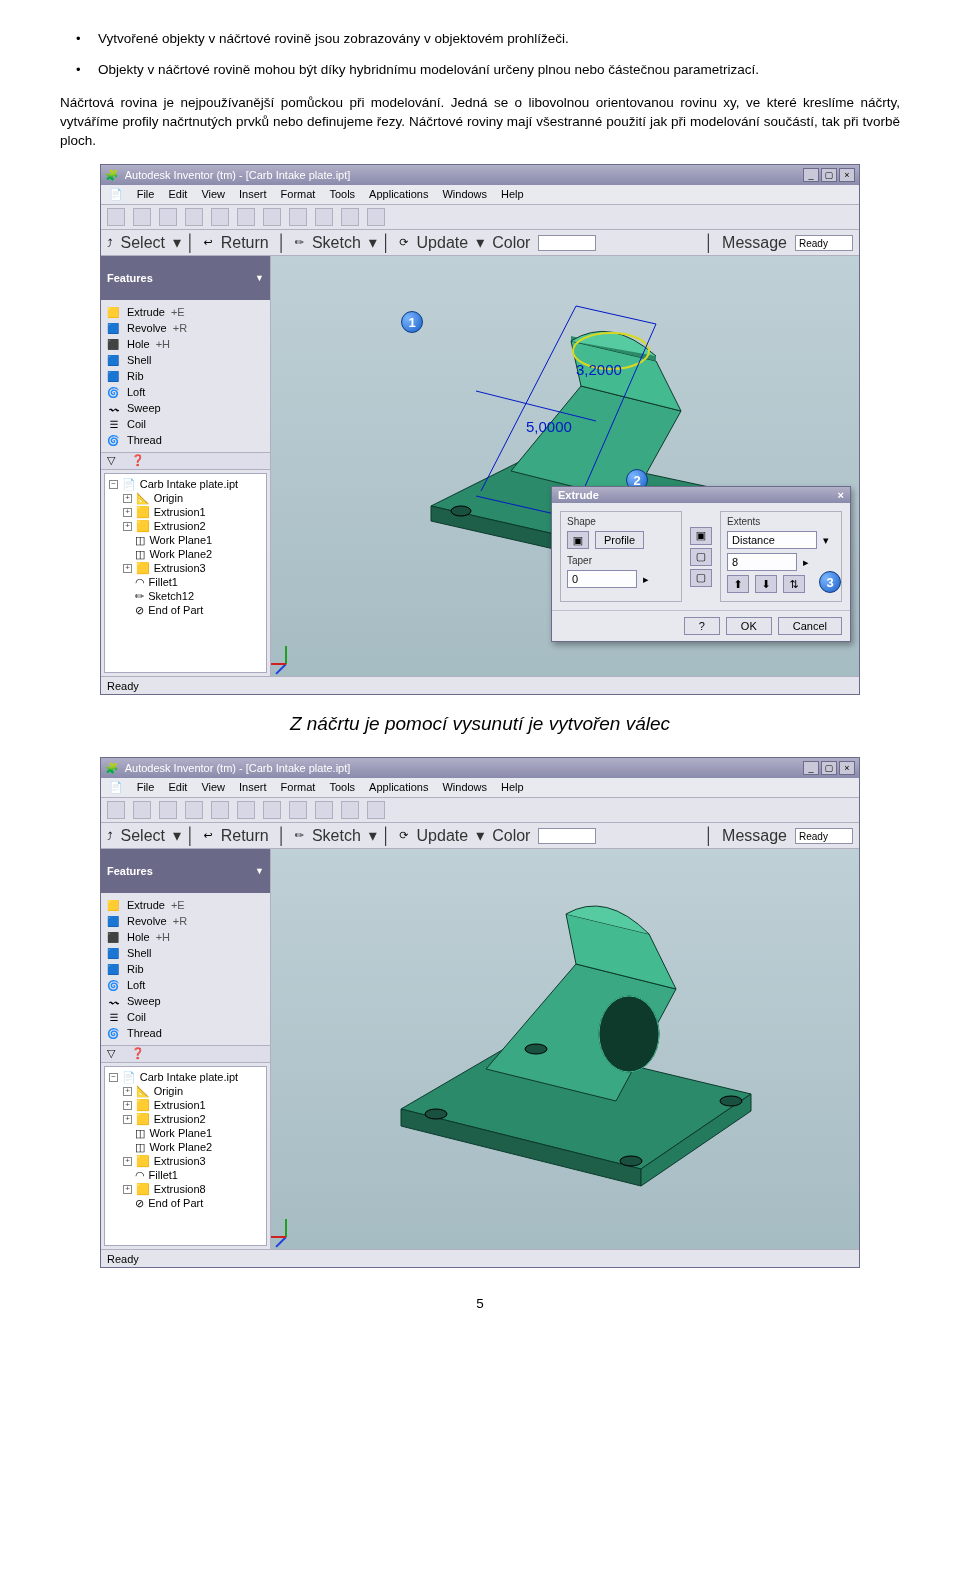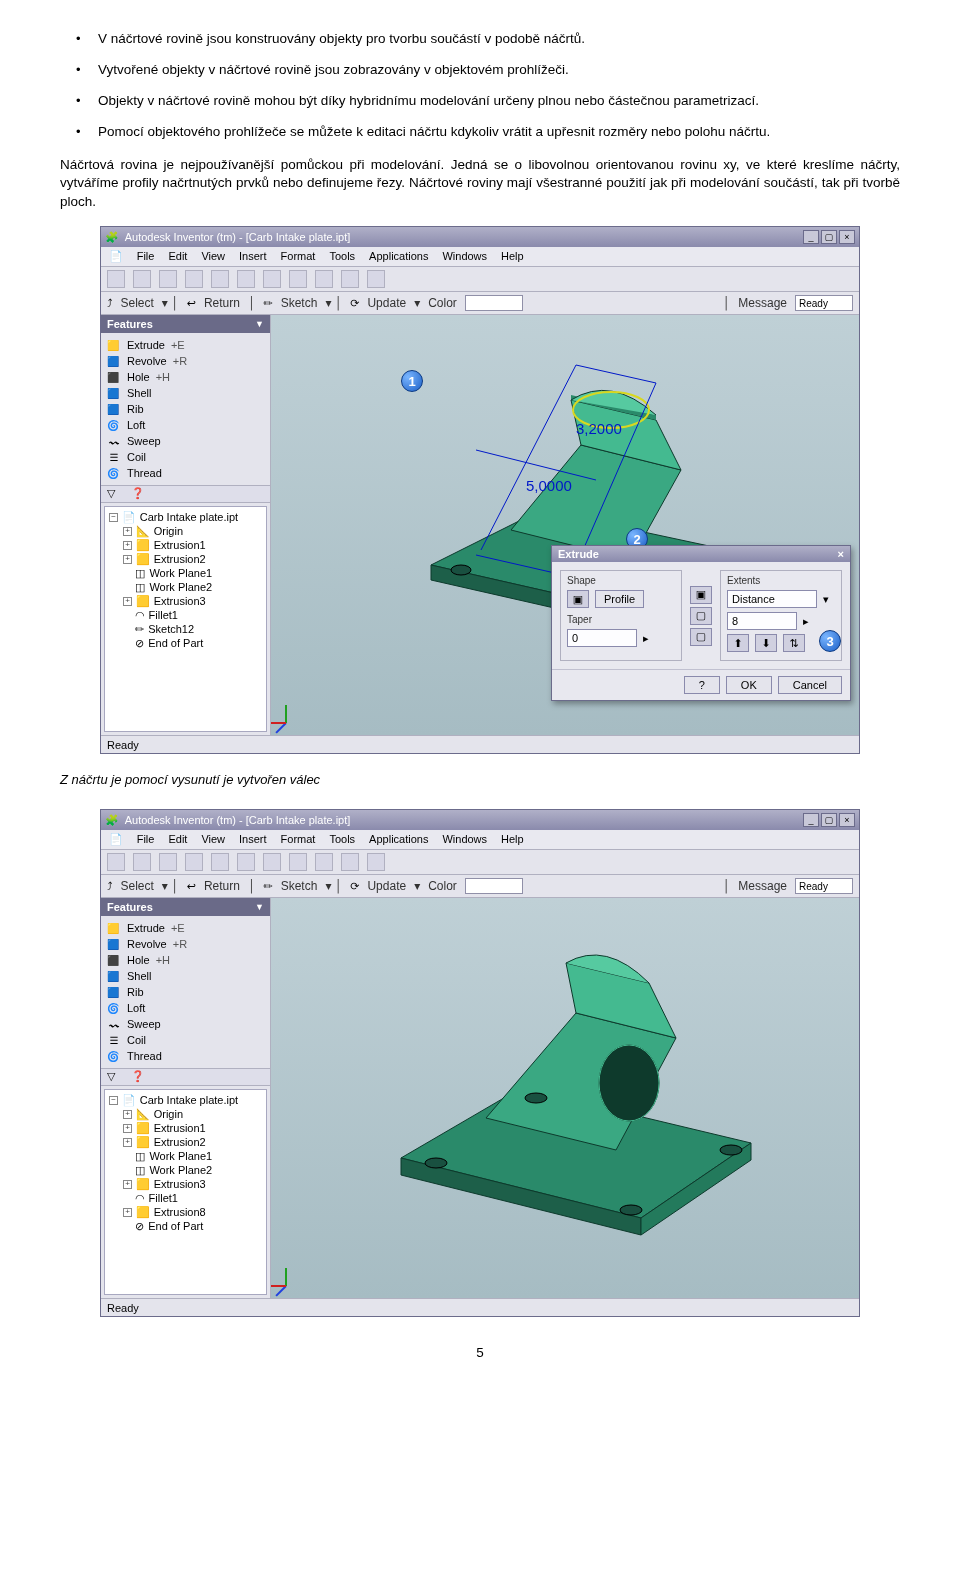--- a/index.html
+++ b/index.html
@@ -33,22 +33,22 @@
     top: 0;
     font-size: 13px;
   }
   p.body {
     font-size: 13.5px;
     line-height: 1.4;
     margin: 10px 0 14px 0;
     text-align: justify;
   }
   .caption {
-    text-align: left;
-    font-size: 13px;
+    text-align: center;
+    font-size: 19px;
     font-style: italic;
     margin: 18px 0 22px 0;
   }
   .pagenum {
     text-align: center;
     font-size: 13.5px;
     margin-top: 28px;
   }
   
   .shot {
@@ -96,21 +96,21 @@
     padding: 3px 6px;
     background: #e4e4ec;
     border-bottom: 1px solid #b0b0c0;
     min-height: 22px;
   }
   .tbbtn {
     width: 18px; height: 18px;
     background: #d7d7e6;
     border: 1px solid #b0b0c0;
   }
-  .tbtext { font-size: 12px; color: #333; }
+  .tbtext { font-size: 16px; color: #333; }
   .tbfield {
     display: inline-block;
     min-width: 58px;
     height: 16px;
     background: #fff;
     border: 1px solid #9090a8;
     padding: 0 3px;
     font-size: 10px;
     line-height: 16px;
   }
@@ -121,21 +121,21 @@
   .panel {
     width: 170px;
     background: #e4e4ec;
     border-right: 1px solid #b0b0c0;
     display: flex;
     flex-direction: column;
   }
   .panel-head {
     background: #6a6a88;
     color: #fff;
-    padding: 3px 6px;
+    padding: 16px 6px;
     font-weight: bold;
     display: flex; align-items: center; justify-content: space-between;
   }
   .panel-head .tri { font-size: 9px; }
   .featlist {
     padding: 4px 4px;
   }
   .featrow {
     display: flex;
     align-items: center;
@@ -277,24 +277,22 @@
     font-size: 11px;
   }
   .sel { width: 22px; height: 18px; border:1px solid #8a8aac; background:#d0d0e0; display:inline-flex; align-items:center; justify-content:center;}
 </style>
 </head>
 <body>
 
 <div class="page">
 
   <ul class="bullets">
-    <li>V náčrtové rovině jsou konstruovány objekty pro tvorbu součástí v podobě náčrtů.</li>
     <li>Vytvořené objekty v náčrtové rovině jsou zobrazovány v objektovém prohlížeči.</li>
     <li>Objekty v náčrtové rovině mohou být díky hybridnímu modelování určeny plnou nebo částečnou parametrizací.</li>
-    <li>Pomocí objektového prohlížeče se můžete k editaci náčrtu kdykoliv vrátit a upřesnit rozměry nebo polohu náčrtu.</li>
   </ul>
 
   <p class="body">Náčrtová rovina je nejpoužívanější pomůckou při modelování. Jedná se o libovolnou orientovanou rovinu xy, ve které kreslíme náčrty, vytváříme profily načrtnutých prvků nebo definujeme řezy. Náčrtové roviny mají všestranné použití jak při modelování součástí, tak při tvorbě ploch.</p>
 
   <div class="shot" style="--wahgt:420px">
     <div class="titlebar">
       <span>🧩</span>
       <span>Autodesk Inventor (tm) - [Carb Intake plate.ipt]</span>
       <div class="winbtns">
         <span>_</span>

